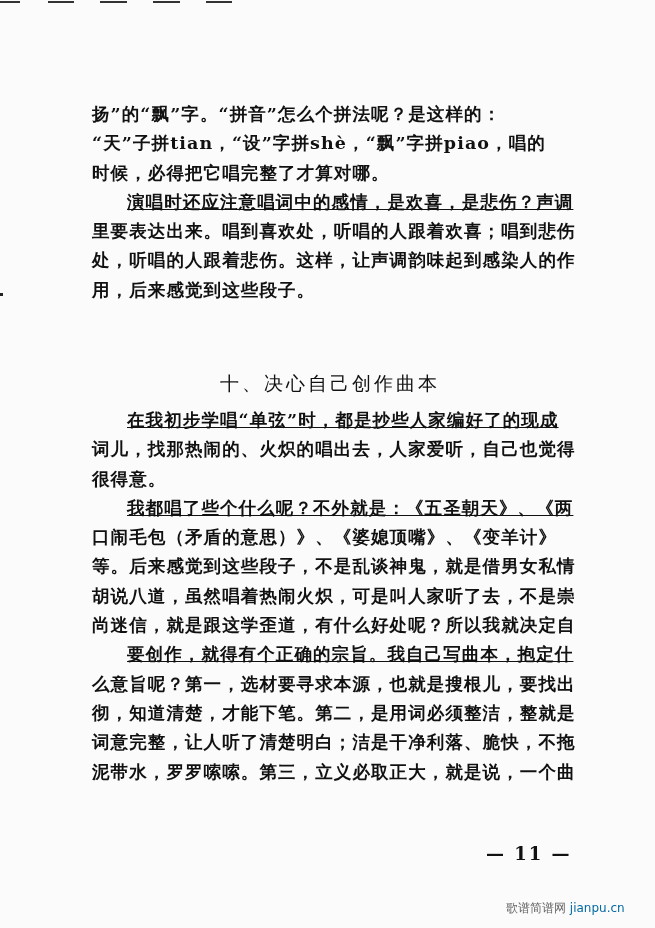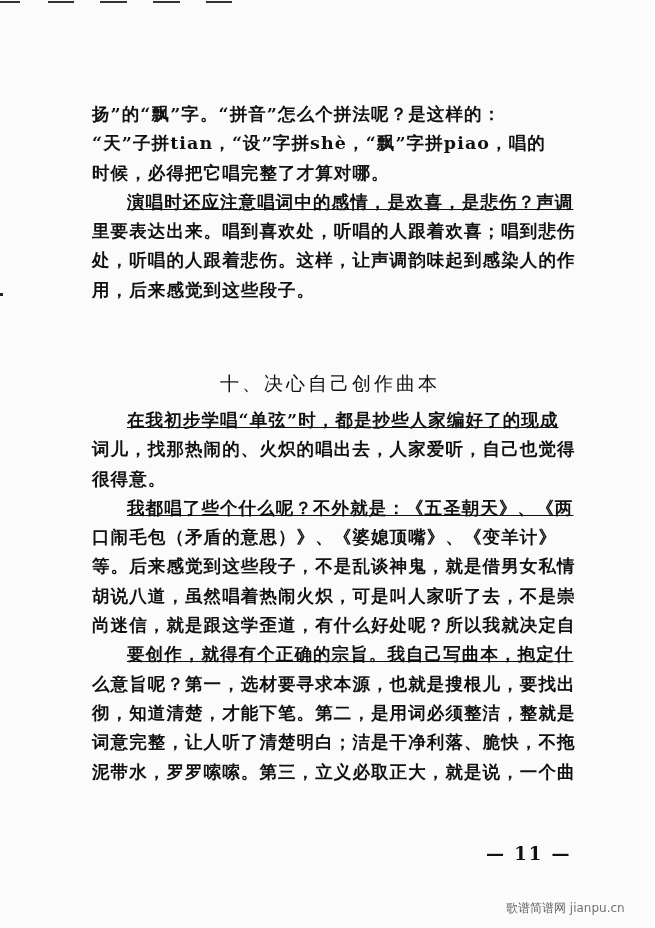--- a/index.html
+++ b/index.html
@@ -24,21 +24,21 @@
   }
   .section2 { position: absolute; left: 92px; top: 406px; width: 476px; }
   .page-number {
     position: absolute; left: 486px; top: 843px; font-size: 18px; font-weight: bold;
     letter-spacing: 2px;
   }
   .watermark {
     position: absolute; left: 506px; top: 900px; font-size: 12px; color: #666;
     font-family: "DejaVu Sans", sans-serif;
   }
-  .watermark .wm-url { color: #737373; }
+  .watermark .wm-url { color: #0369a1; }
 </style>
 </head>
 <body>
 
 <div class="top-marks">
   <div class="top-mark" style="left:0;width:20px"></div>
   <div class="top-mark" style="left:48px;width:26px"></div>
   <div class="top-mark" style="left:100px;width:27px"></div>
   <div class="top-mark" style="left:153px;width:27px"></div>
   <div class="top-mark" style="left:206px;width:26px"></div>

